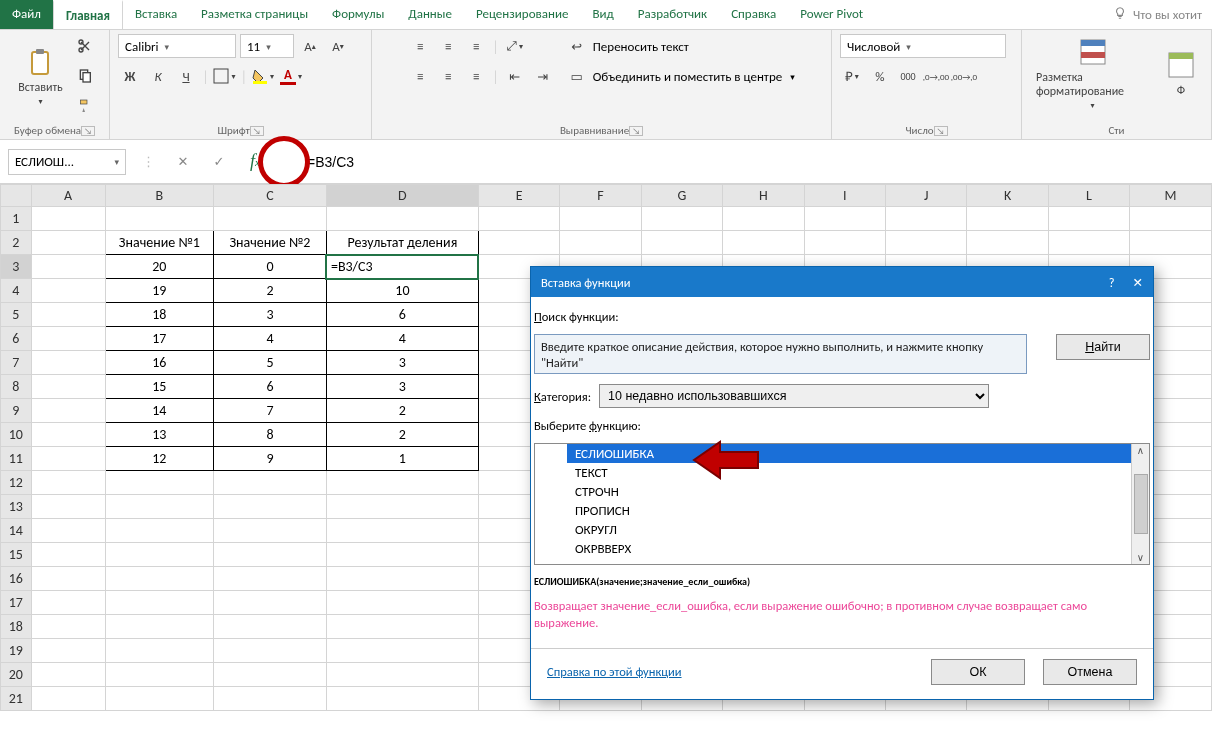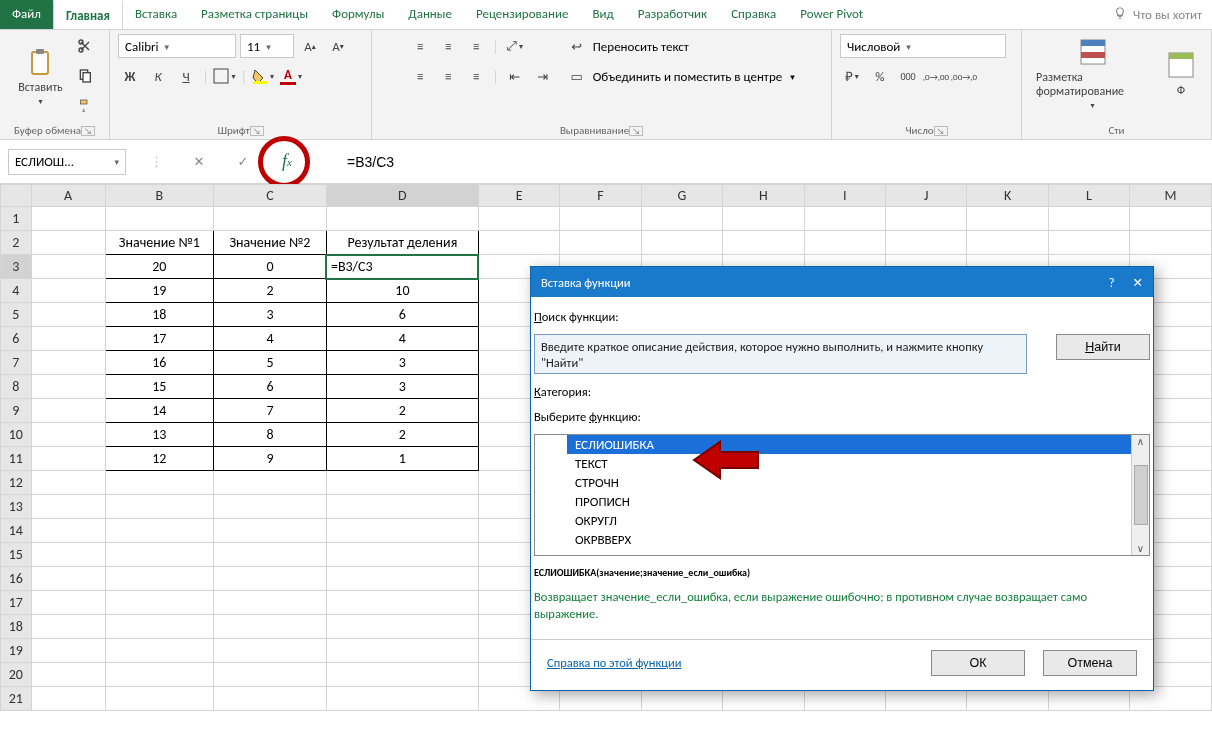--- a/index.html
+++ b/index.html
@@ -22,21 +22,21 @@
   .row { display:flex; align-items:center; gap:4px; }
   .ctl { height:24px; border:1px solid #c8c8c8; background:#fff; display:flex; align-items:center; padding:0 6px; font-size:13px; }
   .ctl.dd::after { content:"▾"; font-size:9px; margin-left:6px; color:#666;}
   .iconbtn { width:24px; height:24px; display:flex; align-items:center; justify-content:center; color:#444; }
   .iconbtn.dd::after{content:"▾"; font-size:8px; margin-left:2px;}
   .iconbtn svg{width:16px;height:16px;}
   .big-btn { display:flex; flex-direction:column; align-items:center; gap:2px; padding:2px 6px; font-size:12px; color:#444;}
   .big-btn svg{width:32px;height:32px;}
 
   
-  .fbar { height:44px; border-bottom:1px solid #d4d4d4; display:flex; align-items:center; padding:0 8px; gap:20px; position:relative;}
+  .fbar { height:44px; border-bottom:1px solid #d4d4d4; display:flex; align-items:center; padding:0 8px; gap:12px; position:relative;}
   .namebox { width:118px; height:26px; border:1px solid #c8c8c8; padding:0 6px; display:flex; align-items:center; justify-content:space-between; font-size:13px;}
   .namebox::after{content:"▾"; font-size:9px; color:#666;}
   .fbar .sep { color:#bbb; padding:0 4px;}
   .fx-circle { position:absolute; left:258px; top:-4px; width:52px; height:52px; border:5px solid #c00000; border-radius:50%; pointer-events:none;}
   .fbar-input { flex:1; height:26px; border:none; padding:0 8px; font-size:14px; outline:none; margin-left:20px;}
 
   
   .grid-wrap { position:relative; height:560px; overflow:hidden;}
   table.grid { border-collapse:collapse; table-layout:fixed; }
   .grid th, .grid td { border:1px solid #d4d4d4; font-size:14px; font-family: Calibri, sans-serif; padding:0; }
@@ -59,21 +59,21 @@
   .btn { min-width:94px; height:26px; border:1px solid #8a8a8a; background:#e9e9e9; font-size:12.5px;}
   .cat-row{display:flex; align-items:center; gap:8px;}
   .cat-row select{flex:0 0 390px; height:24px; border:1px solid #8a8a8a; font-size:12.5px; padding:0 4px;}
   .flist-wrap{border:1px solid #8a8a8a; height:122px; display:flex;}
   .flist{flex:1; overflow:hidden;margin-left:32px;}
   .flist .item{padding:2px 8px; font-size:13px;}
   .flist .item.sel{background:#1a6fd8; color:#fff;}
   .flist-scroll{width:18px; background:#efefef; border-left:1px solid #ccc; display:flex; flex-direction:column; justify-content:space-between; align-items:center; font-size:10px; color:#555;}
   .flist-scroll .thumb{width:14px; height:60px; background:#cfcfcf; border:1px solid #aaa;}
   .sig{font-weight:bold; font-size:10px;}
-  .desc{font-size:12.5px; color:#15803d; line-height:1.35;}
+  .desc{font-size:12.5px; color:#ec4899; line-height:1.35;}
   .link{color:#0a64ad; text-decoration:underline; font-size:12.5px;}
   .dlg-buttons{display:flex; gap:18px; justify-content:space-between;}
   .dlg-footer{display:flex; justify-content:space-between; padding:10px 16px 14px; border-top:1px solid #ccc; margin-top:8px; align-items:center;}
 
   
   .arrow-anno { position:absolute; left:690px; top:440px; pointer-events:none;}
   .arrow-anno svg{width:70px;height:40px;}
 
   .u { text-decoration: underline; }
 </style>
@@ -1188,20 +1188,21 @@
     </span>
   </div>
   <div class="dlg-body">
     <div><span class="u">П</span>оиск функции:</div>
     <div class="search-row">
       <div class="search-box">Введите краткое описание действия, которое нужно выполнить, и нажмите кнопку "Найти"</div>
       <button class="btn"><span class="u">Н</span>айти</button>
     </div>
     <div class="cat-row">
       <span><span class="u">К</span>атегория:</span>
+      <select><option>10 недавно использовавшихся</option></select>
     </div>
     <div>Выберите <span class="u">ф</span>ункцию:</div>
     <div class="flist-wrap">
       <div class="flist" id="flist">
           <div class="item sel">ЕСЛИОШИБКА</div>
           <div class="item">ТЕКСТ</div>
           <div class="item">СТРОЧН</div>
           <div class="item">ПРОПИСН</div>
           <div class="item">ОКРУГЛ</div>
           <div class="item">ОКРВВЕРХ</div>

